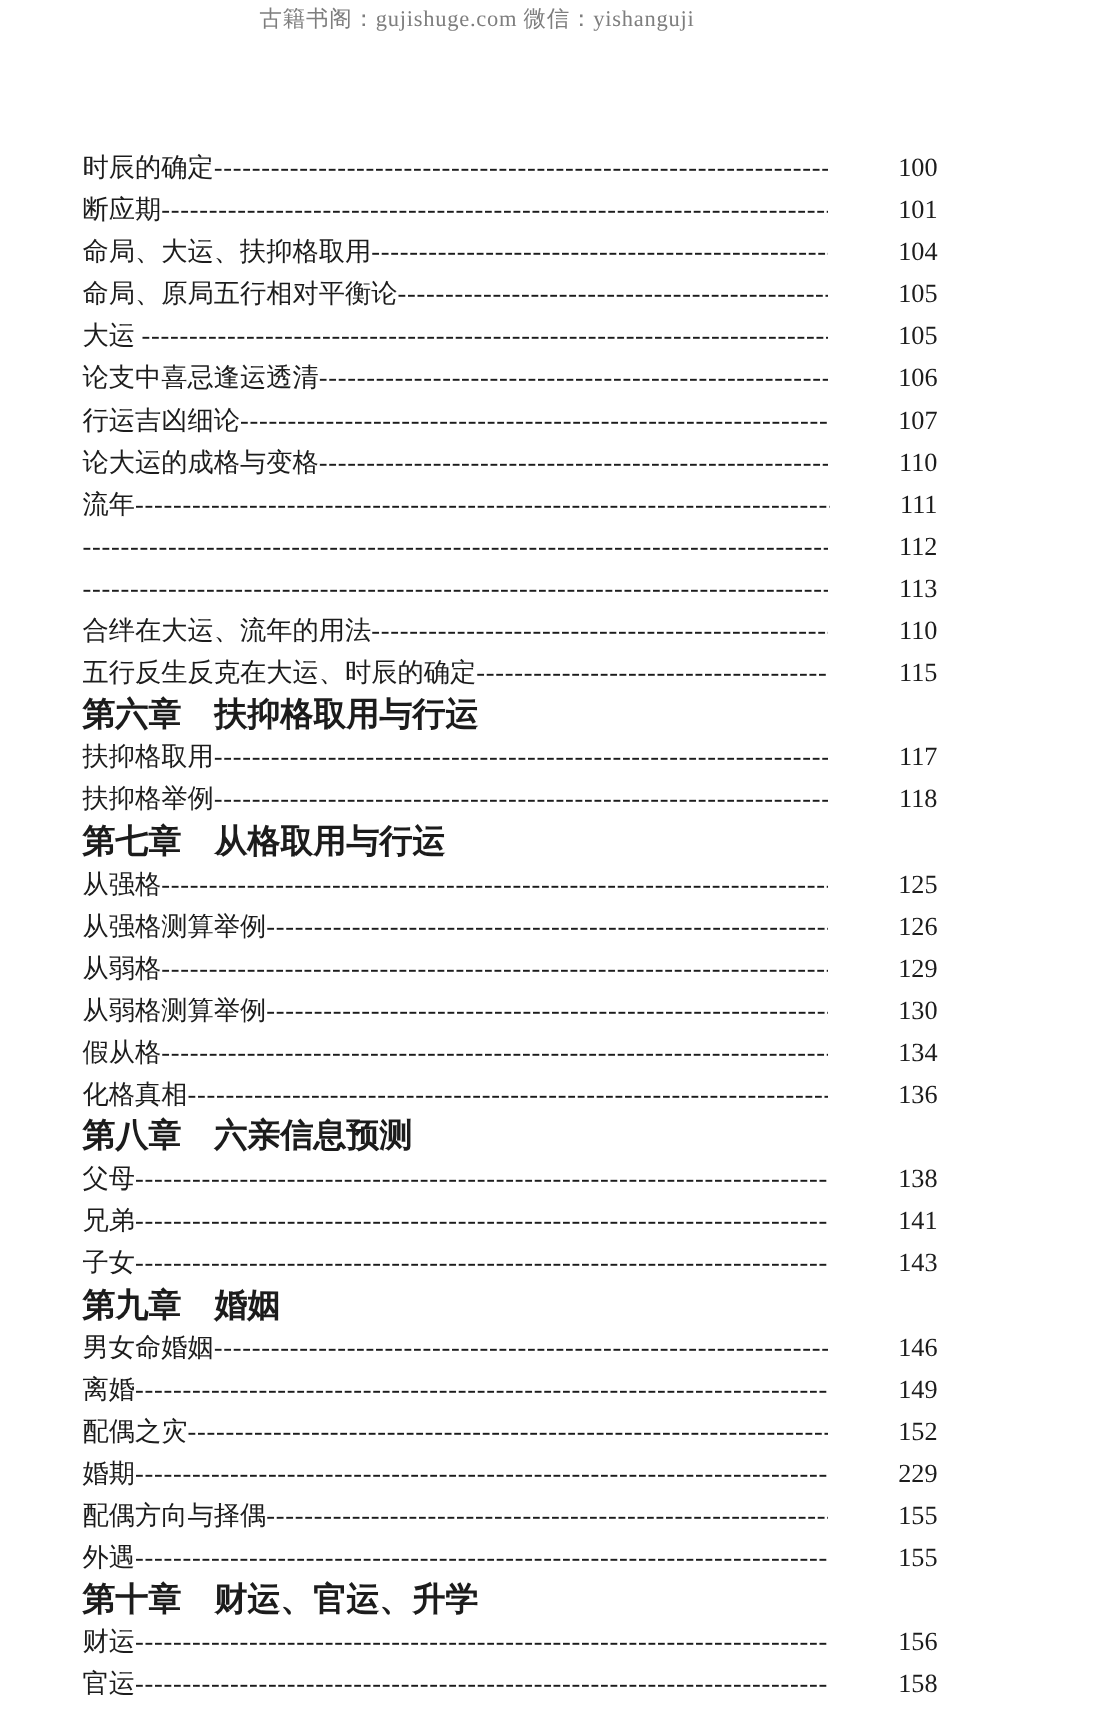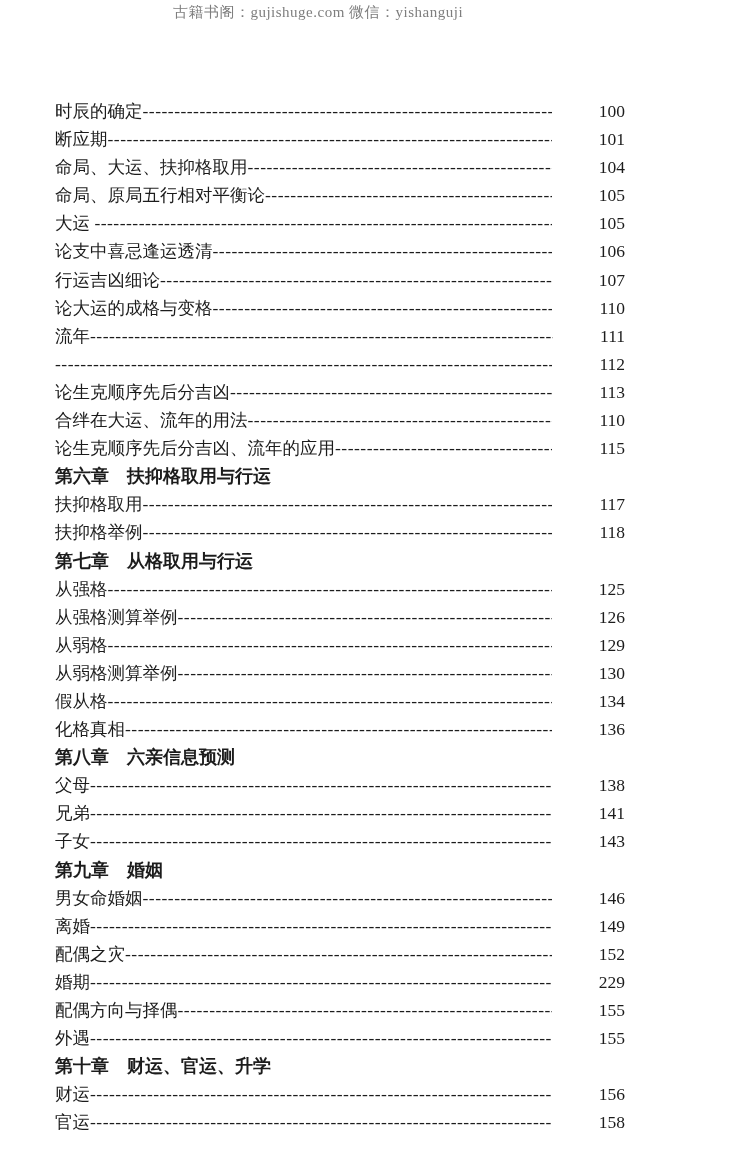--- a/index.html
+++ b/index.html
@@ -49,21 +49,21 @@
     white-space: nowrap;
     letter-spacing: 0.5px;
   }
   .row .page-num {
     flex: 0 0 auto;
     white-space: nowrap;
     margin-left: 47px;
   }
   .row.chapter .title {
     font-weight: bold;
-    font-size: 18px;
+    font-size: 22px;
   }
 </style>
 </head>
 <body>
 
 <div class="page">
   <div class="watermark">古籍书阁：gujishuge.com 微信：yishanguji</div>
   <div class="toc">
   <div class="row entry">
     <span class="title">时辰的确定</span>
@@ -118,33 +118,32 @@
     <span class="leader">--------------------------------------------------------------------------------------------------------------------------------------------------------------------------------------------------------</span>
     <span class="page-num">111</span>
   </div>
 
   <div class="row entry">
     <span class="leader">--------------------------------------------------------------------------------------------------------------------------------------------------------------------------------------------------------</span>
     <span class="page-num">112</span>
   </div>
 
   <div class="row entry">
-    <span class="title">论生克顺序先后分吉凶</span>
     <span class="leader">--------------------------------------------------------------------------------------------------------------------------------------------------------------------------------------------------------</span>
     <span class="page-num">113</span>
   </div>
 
   <div class="row entry">
     <span class="title">合绊在大运、流年的用法</span>
     <span class="leader">--------------------------------------------------------------------------------------------------------------------------------------------------------------------------------------------------------</span>
     <span class="page-num">110</span>
   </div>
 
   <div class="row entry">
-    <span class="title">论生克顺序先后分吉凶、流年的应用</span>
+    <span class="title">五行反生反克在大运、时辰的确定</span>
     <span class="leader">--------------------------------------------------------------------------------------------------------------------------------------------------------------------------------------------------------</span>
     <span class="page-num">115</span>
   </div>
 
   <div class="row chapter">
     <span class="title">第六章　扶抑格取用与行运</span>
   </div>
 
   <div class="row entry">
     <span class="title">扶抑格取用</span>

